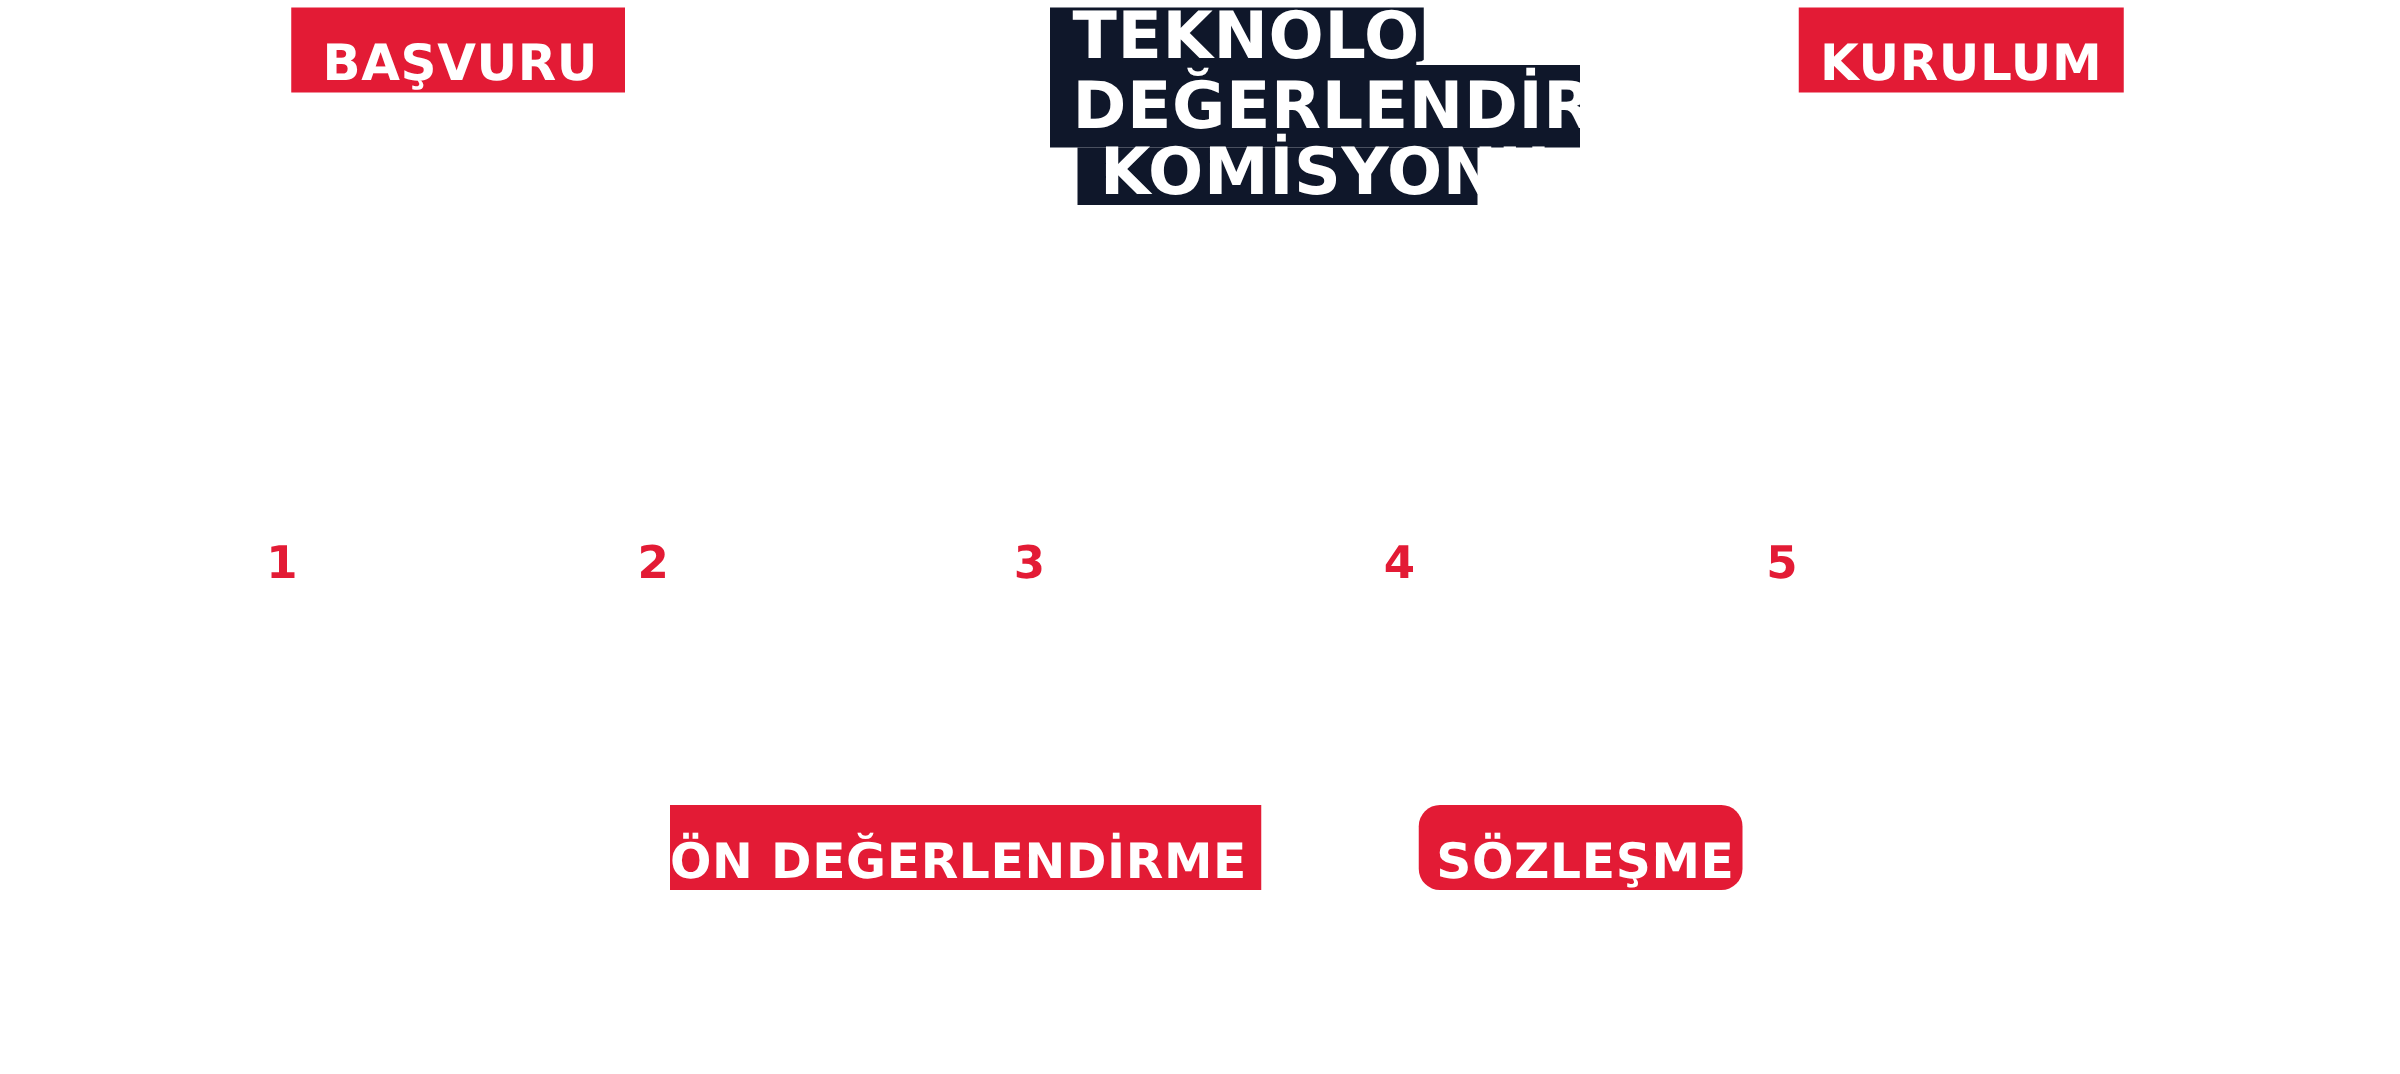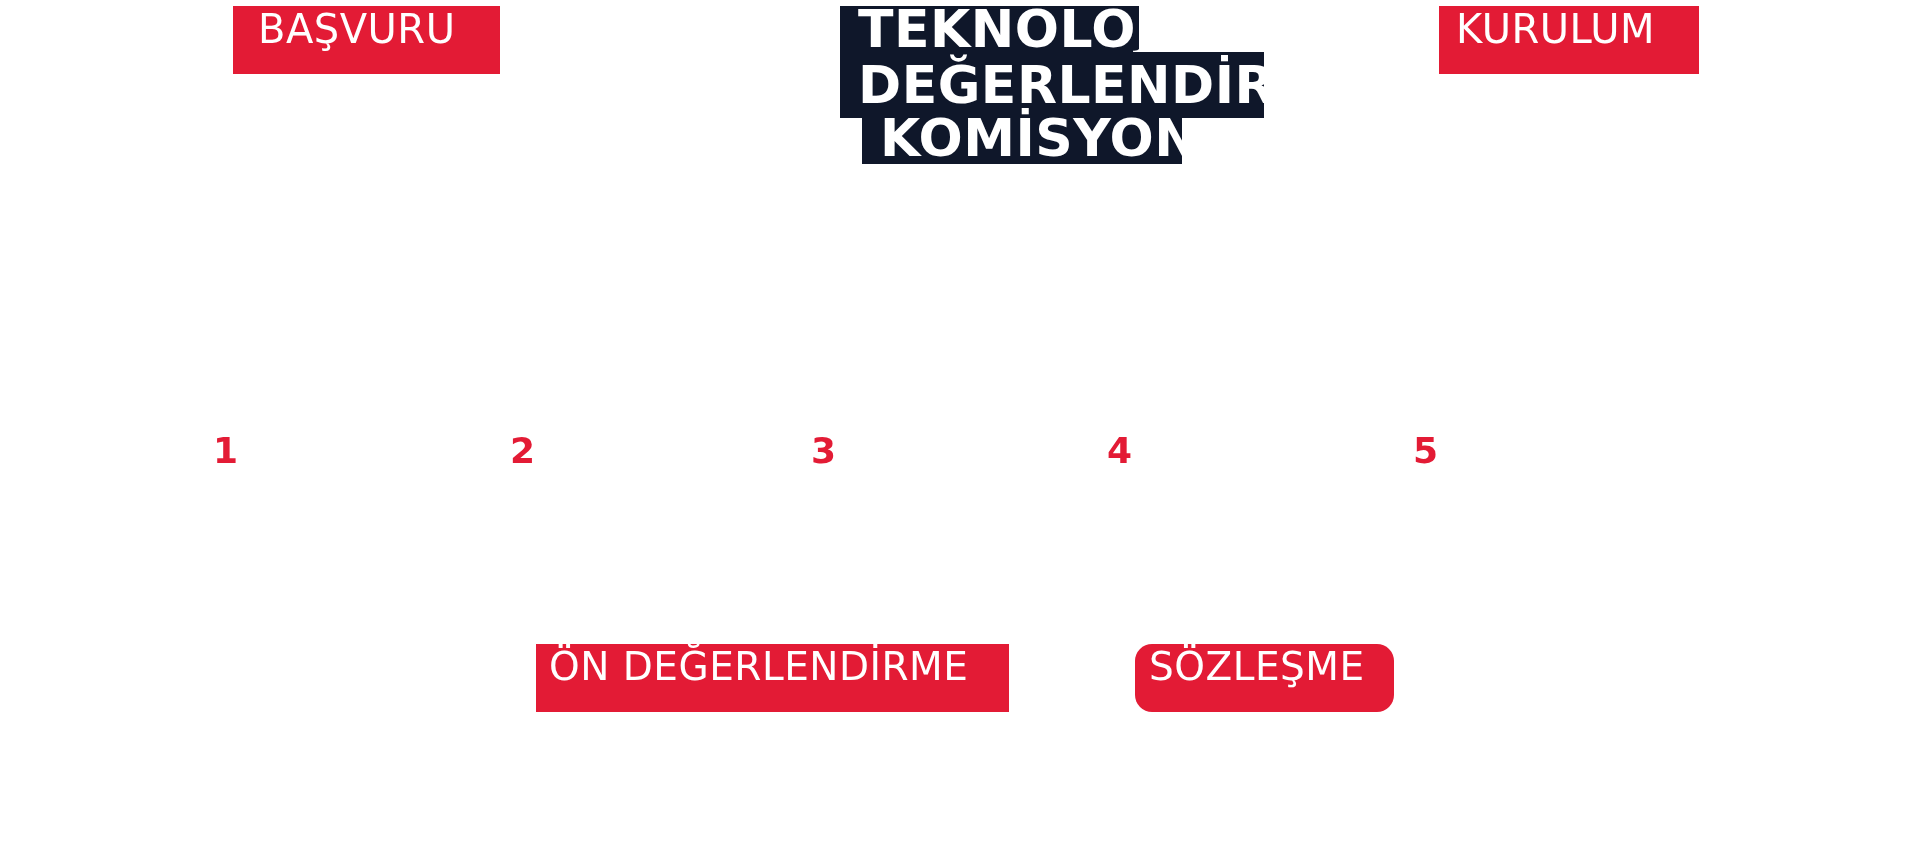--- a/index.html
+++ b/index.html
@@ -3,22 +3,22 @@
   <meta charset="utf-8">
   <style>
     html, body { margin: 0; padding: 0; }
     body {
       width: 1920px; height: 859px; background: #ffffff;
       position: relative; overflow: hidden;
       font-family: "DejaVu Sans", "Liberation Sans", sans-serif;
     }
     .label {
       position: absolute; background: #e31b35; color: #ffffff;
-      font-weight: normal; box-sizing: border-box;
-      display: flex; align-items: flex-start;
+      font-weight: bold; box-sizing: border-box;
+      display: flex; align-items: flex-end;
       letter-spacing: 0.5px; white-space: nowrap;
     }
     .label span { display: block; }
     .step-num {
       position: absolute; color: #e31b35; font-weight: bold;
       font-size: 36px; line-height: 1;
     }
     .stack { position: absolute; left: 840px; top: 6px; }
     .stack .row {
       position: absolute; left: 0; background: #0f172a; color: #fff;
@@ -49,19 +49,19 @@
 <div class="label" style="left:1439px; top:6px; width:260px; height:68px; padding-left:17px; font-size:40px;">
   <span>KURULUM</span>
 </div>
 
 <div class="step-num" style="left:213px; top:433px;">1</div>
 <div class="step-num" style="left:510px; top:433px;">2</div>
 <div class="step-num" style="left:811px; top:433px;">3</div>
 <div class="step-num" style="left:1107px; top:433px;">4</div>
 <div class="step-num" style="left:1413px; top:433px;">5</div>
 
-<div class="label" style="left:536px; top:644px; width:473px; height:68px; padding-left:13px; font-size:39px;">
+<div class="label" style="left:536px; top:644px; width:473px; height:68px; font-size:39px;">
   <span>ÖN DEĞERLENDİRME</span>
 </div>
 
 <div class="label" style="left:1135px; top:644px; width:259px; height:68px; padding-left:14px; font-size:39px;border-radius:17px;">
   <span>SÖZLEŞME</span>
 </div>
 
 </body></html>

